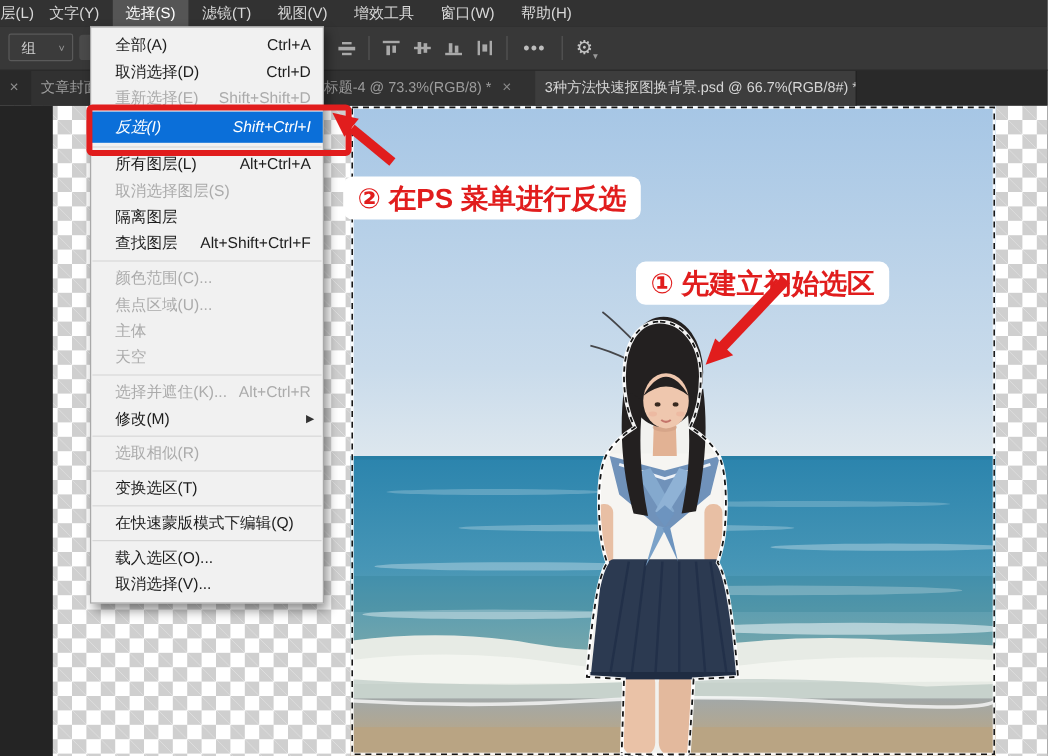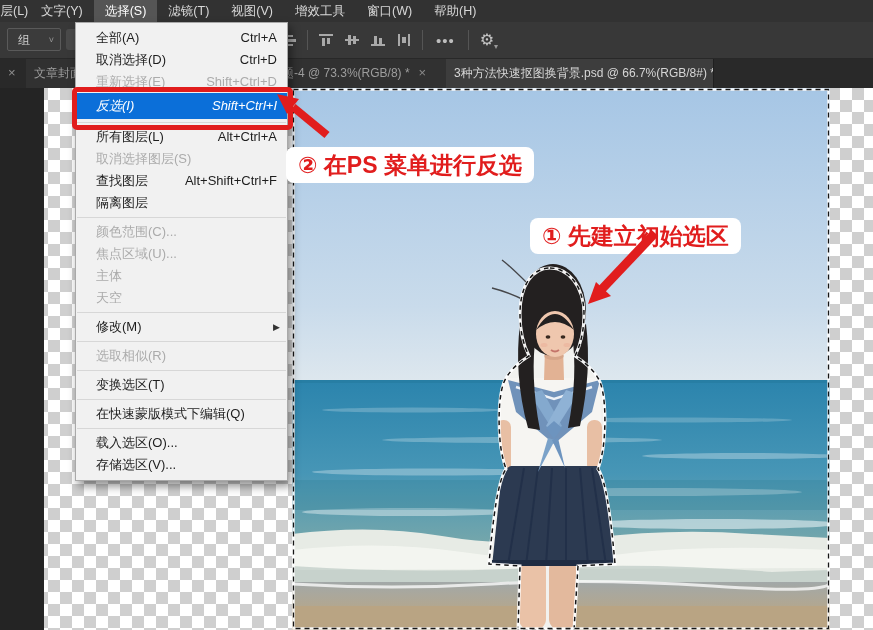--- a/index.html
+++ b/index.html
@@ -43,21 +43,21 @@
   .canvas{position:absolute;left:0;top:88px;width:873px;height:542px;z-index:1;
           background-color:#fff;
           background-image:
             linear-gradient(45deg,#cfcfcf 25%,transparent 25%,transparent 75%,#cfcfcf 75%),
             linear-gradient(45deg,#cfcfcf 25%,transparent 25%,transparent 75%,#cfcfcf 75%);
           background-size:24px 24px;background-position:0 0,12px 12px;}
   .pasteboard{position:absolute;left:0;top:0;width:44px;height:542px;background:#242424;}
   .photo{position:absolute;left:292px;top:0;width:538px;height:542px;}
 
   
-  .menu{position:absolute;left:75px;top:22px;width:213px;background:#f1f1f1;z-index:50;
+  .menu{position:absolute;left:75px;top:22px;width:195px;background:#f1f1f1;z-index:50;
         border:1px solid #a9a9a9;box-shadow:3px 5px 9px rgba(0,0,0,.45);padding:4px 0;
         font-size:13px;color:#1d1d1d;box-sizing:border-box;}
   .menu-item{position:relative;height:22px;line-height:22px;padding-left:20px;cursor:default;white-space:nowrap;}
   .menu-item .sc{position:absolute;right:10px;}
   .menu-item .sub{position:absolute;right:7px;font-size:9px;color:#333;}
   .menu-item.disabled{color:#ababab;}
   .menu-item.hl{background:#0b6fd9;color:#fff;height:26px;line-height:26px;font-style:italic;}
   .menu-sep{border-top:1px solid #d7d7d7;margin:3px 1px;height:0;}
 
   
@@ -237,43 +237,44 @@
         <use href="#sil" fill="none" stroke="#151515" stroke-width="1.5" stroke-dasharray="4.5 4"></use>
         <rect x="1.5" y="1.5" width="535" height="539" fill="none" stroke="#ffffff" stroke-width="2.5" opacity="0.9"></rect>
         <rect x="1.5" y="1.5" width="535" height="539" fill="none" stroke="#151515" stroke-width="1.3" stroke-dasharray="5 4"></rect>
       </g>
     </svg>
   </div>
 
   <div class="menu" id="selectmenu">
       <div class="menu-item"><span>全部(A)</span><span class="sc">Ctrl+A</span></div>
       <div class="menu-item"><span>取消选择(D)</span><span class="sc">Ctrl+D</span></div>
-      <div class="menu-item disabled"><span>重新选择(E)</span><span class="sc">Shift+Ctrl+D</span></div>
+      <div class="menu-item disabled"><span>重新选择(E)</span><span class="sc">Shift+Shift+D</span></div>
       <div class="menu-item hl"><span>反选(I)</span><span class="sc">Shift+Ctrl+I</span></div>
       <div class="menu-sep"></div>
       <div class="menu-item"><span>所有图层(L)</span><span class="sc">Alt+Ctrl+A</span></div>
       <div class="menu-item disabled"><span>取消选择图层(S)</span></div>
+      <div class="menu-item"><span>隔离图层</span></div>
       <div class="menu-item"><span>查找图层</span><span class="sc">Alt+Shift+Ctrl+F</span></div>
-      <div class="menu-item"><span>隔离图层</span></div>
       <div class="menu-sep"></div>
       <div class="menu-item disabled"><span>颜色范围(C)...</span></div>
       <div class="menu-item disabled"><span>焦点区域(U)...</span></div>
       <div class="menu-item disabled"><span>主体</span></div>
       <div class="menu-item disabled"><span>天空</span></div>
       <div class="menu-sep"></div>
+      <div class="menu-item disabled"><span>选择并遮住(K)...</span><span class="sc">Alt+Ctrl+R</span></div>
       <div class="menu-item"><span>修改(M)</span><span class="sub">▶</span></div>
       <div class="menu-sep"></div>
       <div class="menu-item disabled"><span>选取相似(R)</span></div>
       <div class="menu-sep"></div>
       <div class="menu-item"><span>变换选区(T)</span></div>
       <div class="menu-sep"></div>
       <div class="menu-item"><span>在快速蒙版模式下编辑(Q)</span></div>
       <div class="menu-sep"></div>
       <div class="menu-item"><span>载入选区(O)...</span></div>
-      <div class="menu-item"><span>存储选区(V)...</span></div>
+      <div class="menu-item"><span>取消选择(V)...</span></div>
     </div>
 
   <div class="red-ring"></div>
   <div class="note" id="note2">② 在PS 菜单进行反选</div>
   <div class="note" id="note1">① 先建立初始选区</div>
 
   <svg class="arrows" width="873" height="630">
     <g>
       <line x1="327" y1="135" x2="293" y2="107" stroke="#e11d1d" stroke-width="8"></line>
       <polygon points="277,94 299,99 287,114" fill="#e11d1d"></polygon>

